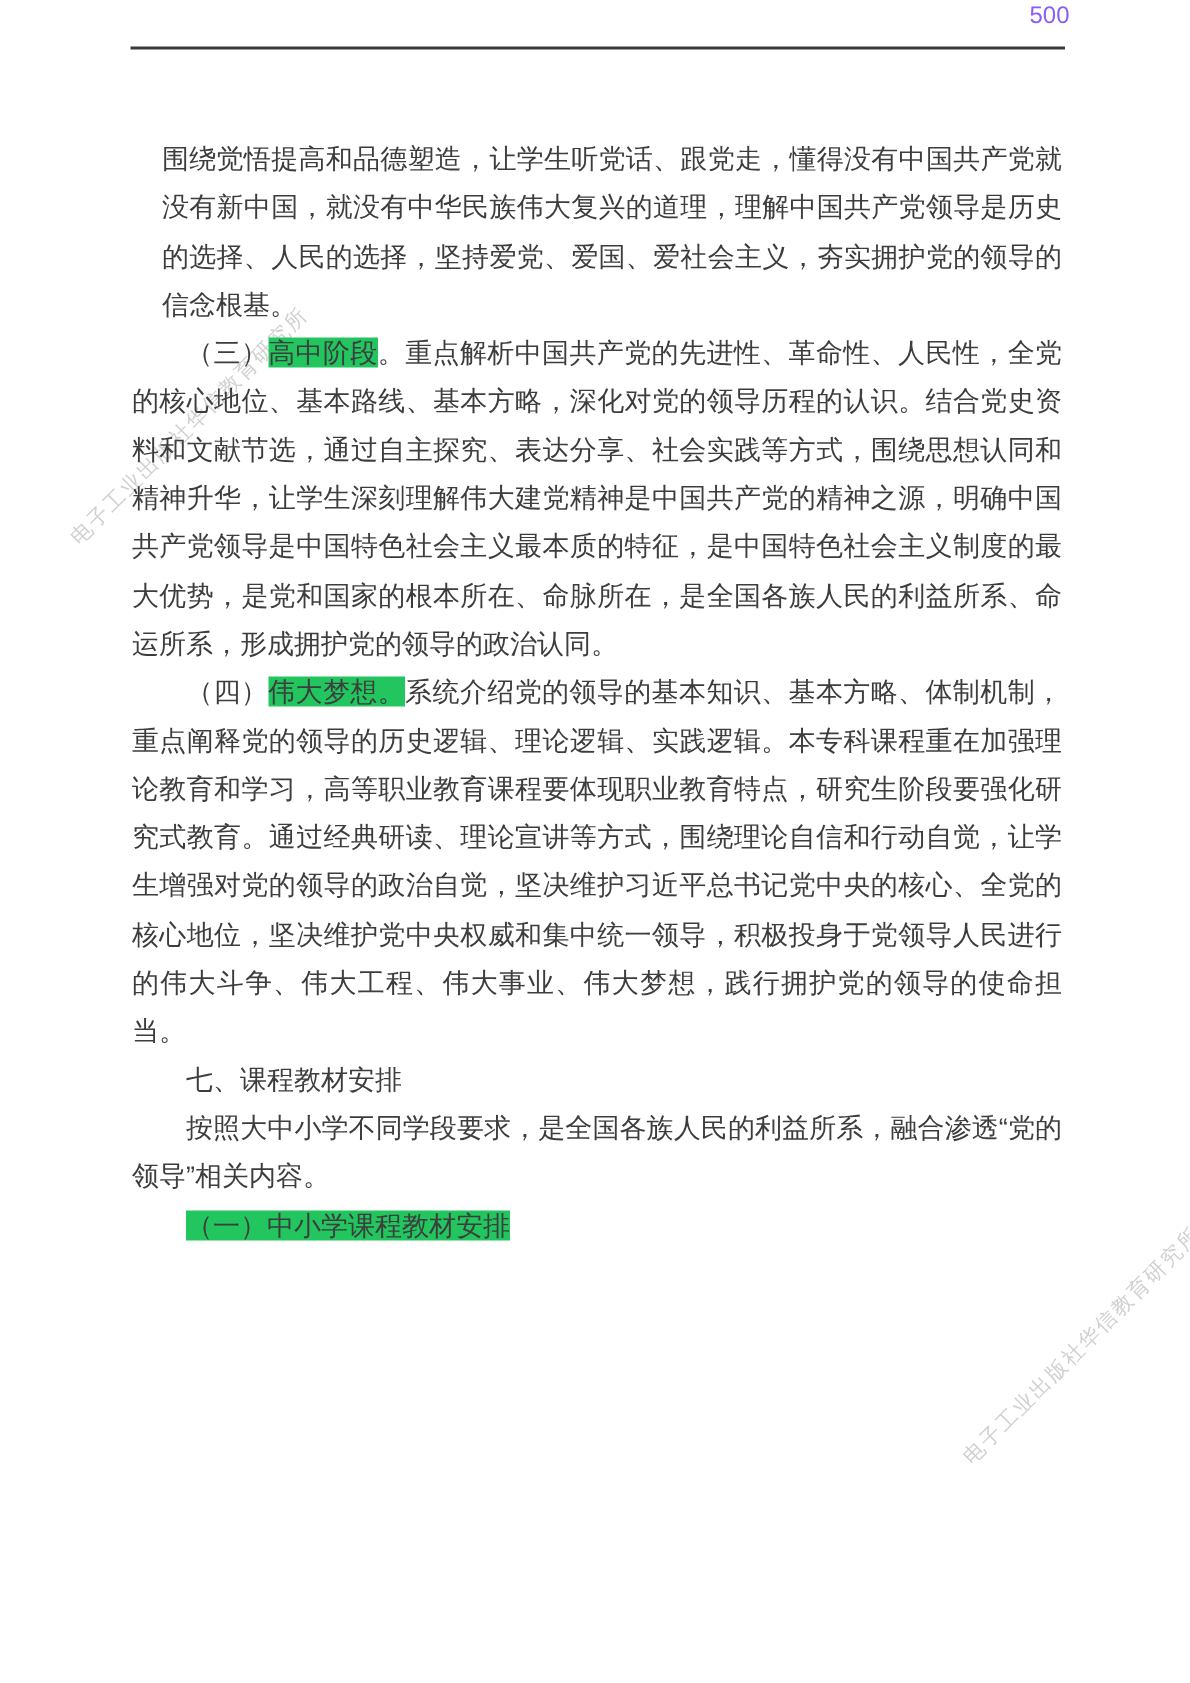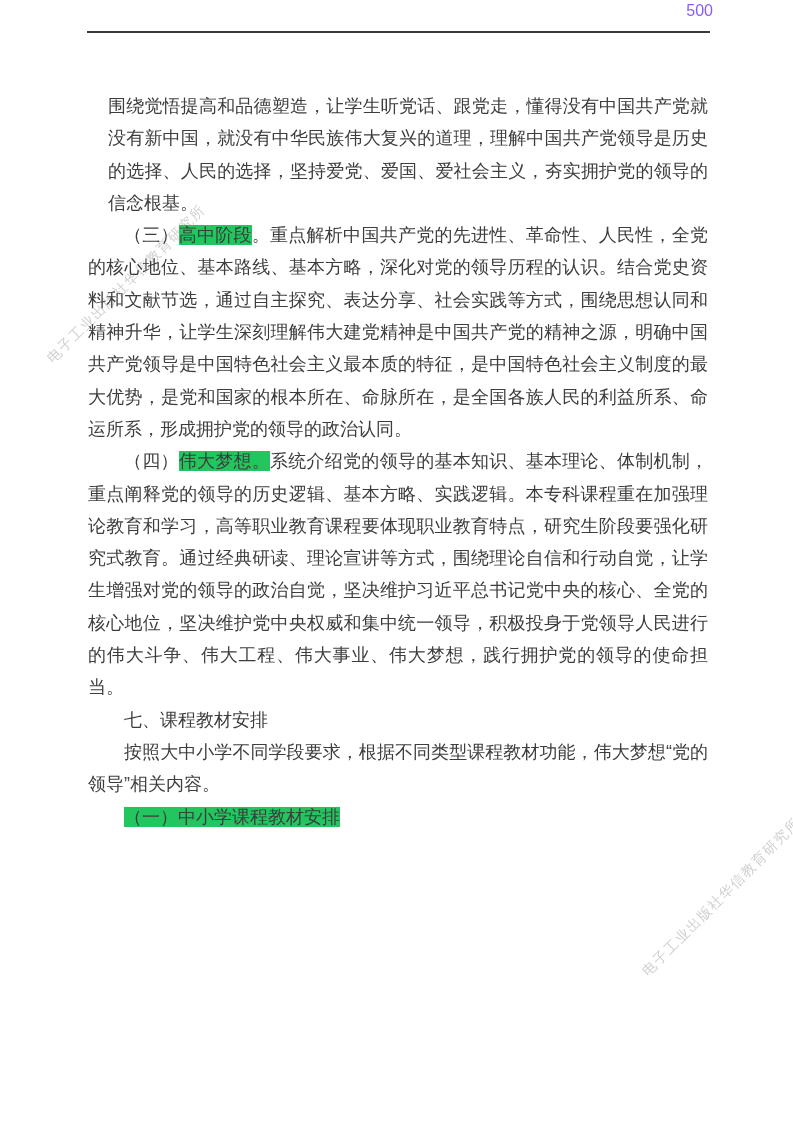--- a/index.html
+++ b/index.html
@@ -59,17 +59,17 @@
 
 <div class="header-rule"></div>
 
 <div class="watermark wm-1">电子工业出版社华信教育研究所</div>
 
 <div class="watermark wm-2">电子工业出版社华信教育研究所</div>
 
 <div class="content">
     <p class="para continuation"><span>围绕觉悟提高和品德塑造，让学生听党话、跟党走，懂得没有中国共产党就没有新中国，就没有中华民族伟大复兴的道理，理解中国共产党领导是历史的选择、人民的选择，坚持爱党、爱国、爱社会主义，夯实拥护党的领导的信念根基。</span></p>
     <p class="para "><span>（三）</span><span class="hl">高中阶段</span><span>。重点解析中国共产党的先进性、革命性、人民性，全党的核心地位、基本路线、基本方略，深化对党的领导历程的认识。结合党史资料和文献节选，通过自主探究、表达分享、社会实践等方式，围绕思想认同和精神升华，让学生深刻理解伟大建党精神是中国共产党的精神之源，明确中国共产党领导是中国特色社会主义最本质的特征，是中国特色社会主义制度的最大优势，是党和国家的根本所在、命脉所在，是全国各族人民的利益所系、命运所系，形成拥护党的领导的政治认同。</span></p>
-    <p class="para "><span>（四）</span><span class="hl">伟大梦想。</span><span>系统介绍党的领导的基本知识、基本理论、体制机制，重点阐释党的领导的历史逻辑、基本方略、实践逻辑。本专科课程重在加强理论教育和学习，高等职业教育课程要体现职业教育特点，研究生阶段要强化研究式教育。通过经典研读、理论宣讲等方式，围绕理论自信和行动自觉，让学生增强对党的领导的政治自觉，坚决维护习近平总书记党中央的核心、全党的核心地位，坚决维护党中央权威和集中统一领导，积极投身于党领导人民进行的伟大斗争、伟大工程、伟大事业、伟大梦想，践行拥护党的领导的使命担当。</span></p>
+    <p class="para "><span>（四）</span><span class="hl">伟大梦想。</span><span>系统介绍党的领导的基本知识、基本方略、体制机制，重点阐释党的领导的历史逻辑、理论逻辑、实践逻辑。本专科课程重在加强理论教育和学习，高等职业教育课程要体现职业教育特点，研究生阶段要强化研究式教育。通过经典研读、理论宣讲等方式，围绕理论自信和行动自觉，让学生增强对党的领导的政治自觉，坚决维护习近平总书记党中央的核心、全党的核心地位，坚决维护党中央权威和集中统一领导，积极投身于党领导人民进行的伟大斗争、伟大工程、伟大事业、伟大梦想，践行拥护党的领导的使命担当。</span></p>
     <p class="para heading"><span>七、课程教材安排</span></p>
-    <p class="para "><span>按照大中小学不同学段要求，根据不同类型课程教材功能，伟大梦想“党的领导”相关内容。</span></p>
+    <p class="para "><span>按照大中小学不同学段要求，是全国各族人民的利益所系，融合渗透“党的领导”相关内容。</span></p>
     <p class="para "><span class="hl">（一）中小学课程教材安排</span></p>
   </div>
 
 </body></html>

